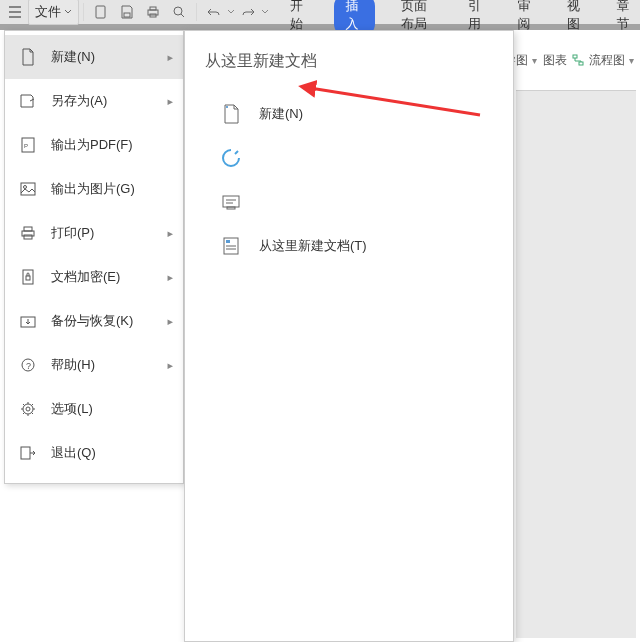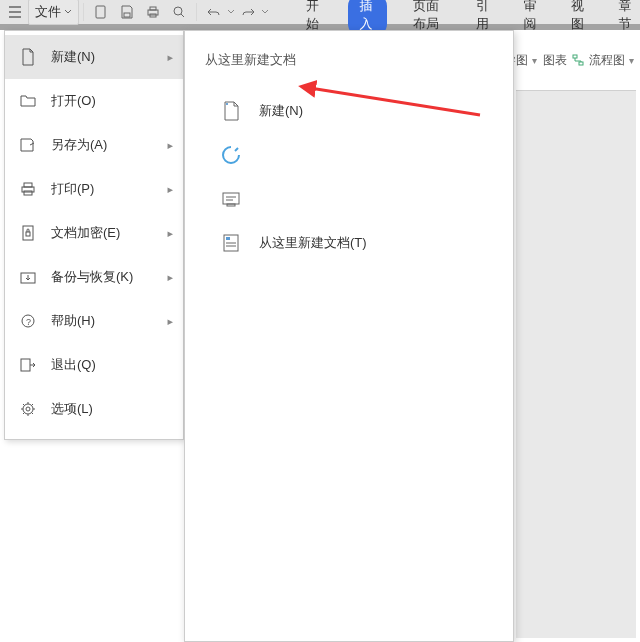--- a/index.html
+++ b/index.html
@@ -14,21 +14,21 @@
 .menubar .mtab.active{background:#3a6fe2;color:#fff;border-radius:12px;padding:3px 12px;}
 .rightbar{position:absolute;right:6px;top:32px;height:56px;display:flex;flex-direction:row;justify-content:center;gap:6px;font-size:12px;color:#555;}
 .rightbar .ritem{display:flex;align-items:center;gap:4px;}
 .rightbar .chev{font-size:10px;color:#888;}
 .leftmenu{position:absolute;left:4px;top:30px;width:180px;background:#fff;border:1px solid #ccc;box-shadow:2px 2px 6px rgba(0,0,0,.15);padding:4px 0 8px;}
 .litem{height:44px;display:flex;align-items:center;padding:0 12px 0 14px;gap:14px;position:relative;}
 .litem.selected{background:#e6e6e6;}
 .litem .arrow{position:absolute;right:10px;color:#888;font-size:11px;}
 .litem .lic{width:18px;height:18px;display:inline-flex;align-items:center;justify-content:center;}
 .submenu{position:absolute;left:184px;top:30px;width:330px;height:612px;background:#fff;border:1px solid #ccc;box-shadow:2px 2px 8px rgba(0,0,0,.18);padding:20px 14px;}
-.subtitle{font-size:13px;color:#555;margin-bottom:20px;padding-left:6px;}
+.subtitle{font-size:16px;color:#555;margin-bottom:20px;padding-left:6px;}
 .sitem{height:44px;display:flex;align-items:center;gap:18px;padding-left:22px;}
 .sic{width:20px;height:20px;display:inline-flex;align-items:center;justify-content:center;}
 .docarea{position:absolute;left:516px;top:90px;right:4px;bottom:4px;background:#e9e9e9;border-top:1px solid #d0d0d0;}
 .annot-arrow{position:absolute;pointer-events:none;}
 svg{overflow:visible;}
 </style>
 </head>
 <body>
 
 <div class="toolbar">
@@ -80,21 +80,21 @@
   <div class="tb-btn">
       <svg class="tb-icon" viewBox="0 0 16 16">
         <path d="M11 5l3 3-3 3M14 8H6a3 3 0 00-3 3" fill="none" stroke="#666"></path>
       </svg>
     </div>
   <svg width="8" height="8" viewBox="0 0 8 8">
       <path d="M1 2l3 3 3-3" stroke="#888" fill="none"></path>
     </svg>
 </div>
 
-<div class="menubar" style="position:absolute;top:2px;left:16px;height:26px;">
+<div class="menubar" style="position:absolute;top:2px;left:0;height:26px;">
   <span class="mtab">开始</span>
   <span class="mtab active">插入</span>
   <span class="mtab">页面布局</span>
   <span class="mtab">引用</span>
   <span class="mtab">审阅</span>
   <span class="mtab">视图</span>
   <span class="mtab">章节</span>
 </div>
 
 <div class="rightbar">
@@ -127,34 +127,45 @@
           <path d="M3 1h7l3 3v13H3z" fill="none" stroke="#555"></path>
           <path d="M10 1v3h3" fill="none" stroke="#555"></path>
         </svg>
       </span>
     <span>新建(N)</span>
     <span class="arrow">▸</span>
   </div>
   <div class="litem">
     <span class="lic">
         <svg width="18" height="16" viewBox="0 0 18 16">
-          <path d="M2 3h5l1 2h8v8H2z" fill="none" stroke="#555"></path>
-        </svg>
-      </span>
-    <span>打开(O)</span>
-  </div>
-  <div class="litem">
-    <span class="lic">
-        <svg width="18" height="16" viewBox="0 0 18 16">
           <path d="M2 2h10l2 2v10H2z" fill="none" stroke="#555"></path>
           <path d="M11 8l4-2" stroke="#555"></path>
         </svg>
       </span>
     <span>另存为(A)</span>
     <span class="arrow">▸</span>
+  </div>
+  <div class="litem">
+    <span class="lic">
+        <svg width="16" height="18" viewBox="0 0 16 18">
+          <rect x="2" y="2" width="12" height="14" fill="none" stroke="#555"></rect>
+          <text x="4" y="12" font-size="6" fill="#555">P</text>
+        </svg>
+      </span>
+    <span>输出为PDF(F)</span>
+  </div>
+  <div class="litem">
+    <span class="lic">
+        <svg width="18" height="16" viewBox="0 0 18 16">
+          <rect x="2" y="2" width="14" height="12" fill="none" stroke="#555"></rect>
+          <circle cx="6" cy="6" r="1.5" fill="none" stroke="#555"></circle>
+          <path d="M2 12l4-4 4 3 3-3 3 3" fill="none" stroke="#555"></path>
+        </svg>
+      </span>
+    <span>输出为图片(G)</span>
   </div>
   <div class="litem">
     <span class="lic">
         <svg width="18" height="16" viewBox="0 0 18 16">
           <rect x="3" y="6" width="12" height="5" fill="none" stroke="#555"></rect>
           <rect x="5" y="2" width="8" height="4" fill="none" stroke="#555"></rect>
           <rect x="5" y="10" width="8" height="4" fill="none" stroke="#555"></rect>
         </svg>
       </span>
     <span>打印(P)</span>
@@ -186,36 +197,36 @@
         <svg width="16" height="16" viewBox="0 0 16 16">
           <circle cx="8" cy="8" r="6" fill="none" stroke="#555"></circle>
           <text x="6" y="12" font-size="9" fill="#555">?</text>
         </svg>
       </span>
     <span>帮助(H)</span>
     <span class="arrow">▸</span>
   </div>
   <div class="litem">
     <span class="lic">
-        <svg width="18" height="16" viewBox="0 0 18 16">
-          <rect x="2" y="2" width="9" height="12" fill="none" stroke="#555"></rect>
-          <path d="M11 8h5M14 6l2 2-2 2" fill="none" stroke="#555"></path>
-        </svg>
-      </span>
-    <span>退出(Q)</span>
-  </div>
-  <div class="litem">
-    <span class="lic">
         <svg width="16" height="16" viewBox="0 0 16 16">
           <circle cx="8" cy="8" r="5" fill="none" stroke="#555"></circle>
           <circle cx="8" cy="8" r="2" fill="none" stroke="#555"></circle>
           <path d="M8 1v2M8 13v2M1 8h2M13 8h2M3 3l1.5 1.5M11.5 11.5L13 13M13 3l-1.5 1.5M4.5 11.5L3 13" stroke="#555"></path>
         </svg>
       </span>
     <span>选项(L)</span>
+  </div>
+  <div class="litem">
+    <span class="lic">
+        <svg width="18" height="16" viewBox="0 0 18 16">
+          <rect x="2" y="2" width="9" height="12" fill="none" stroke="#555"></rect>
+          <path d="M11 8h5M14 6l2 2-2 2" fill="none" stroke="#555"></path>
+        </svg>
+      </span>
+    <span>退出(Q)</span>
   </div>
 </div>
 
 <div class="submenu">
   <div class="subtitle">从这里新建文档</div>
   <div class="sitem">
     <span class="sic">
         <svg width="18" height="20" viewBox="0 0 18 20">
           <path d="M3 1h9l4 4v14H3z" fill="none" stroke="#666"></path>
           <path d="M12 1v4h4" fill="none" stroke="#666"></path>

